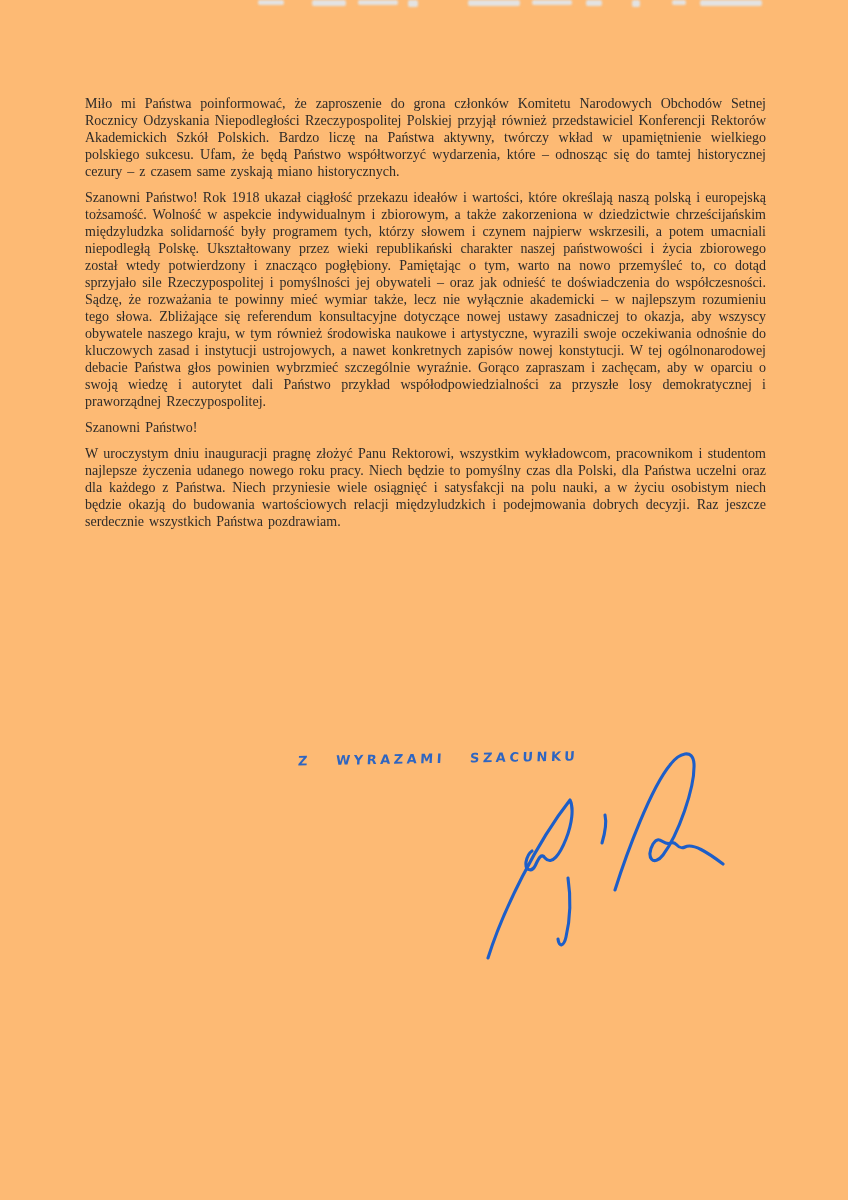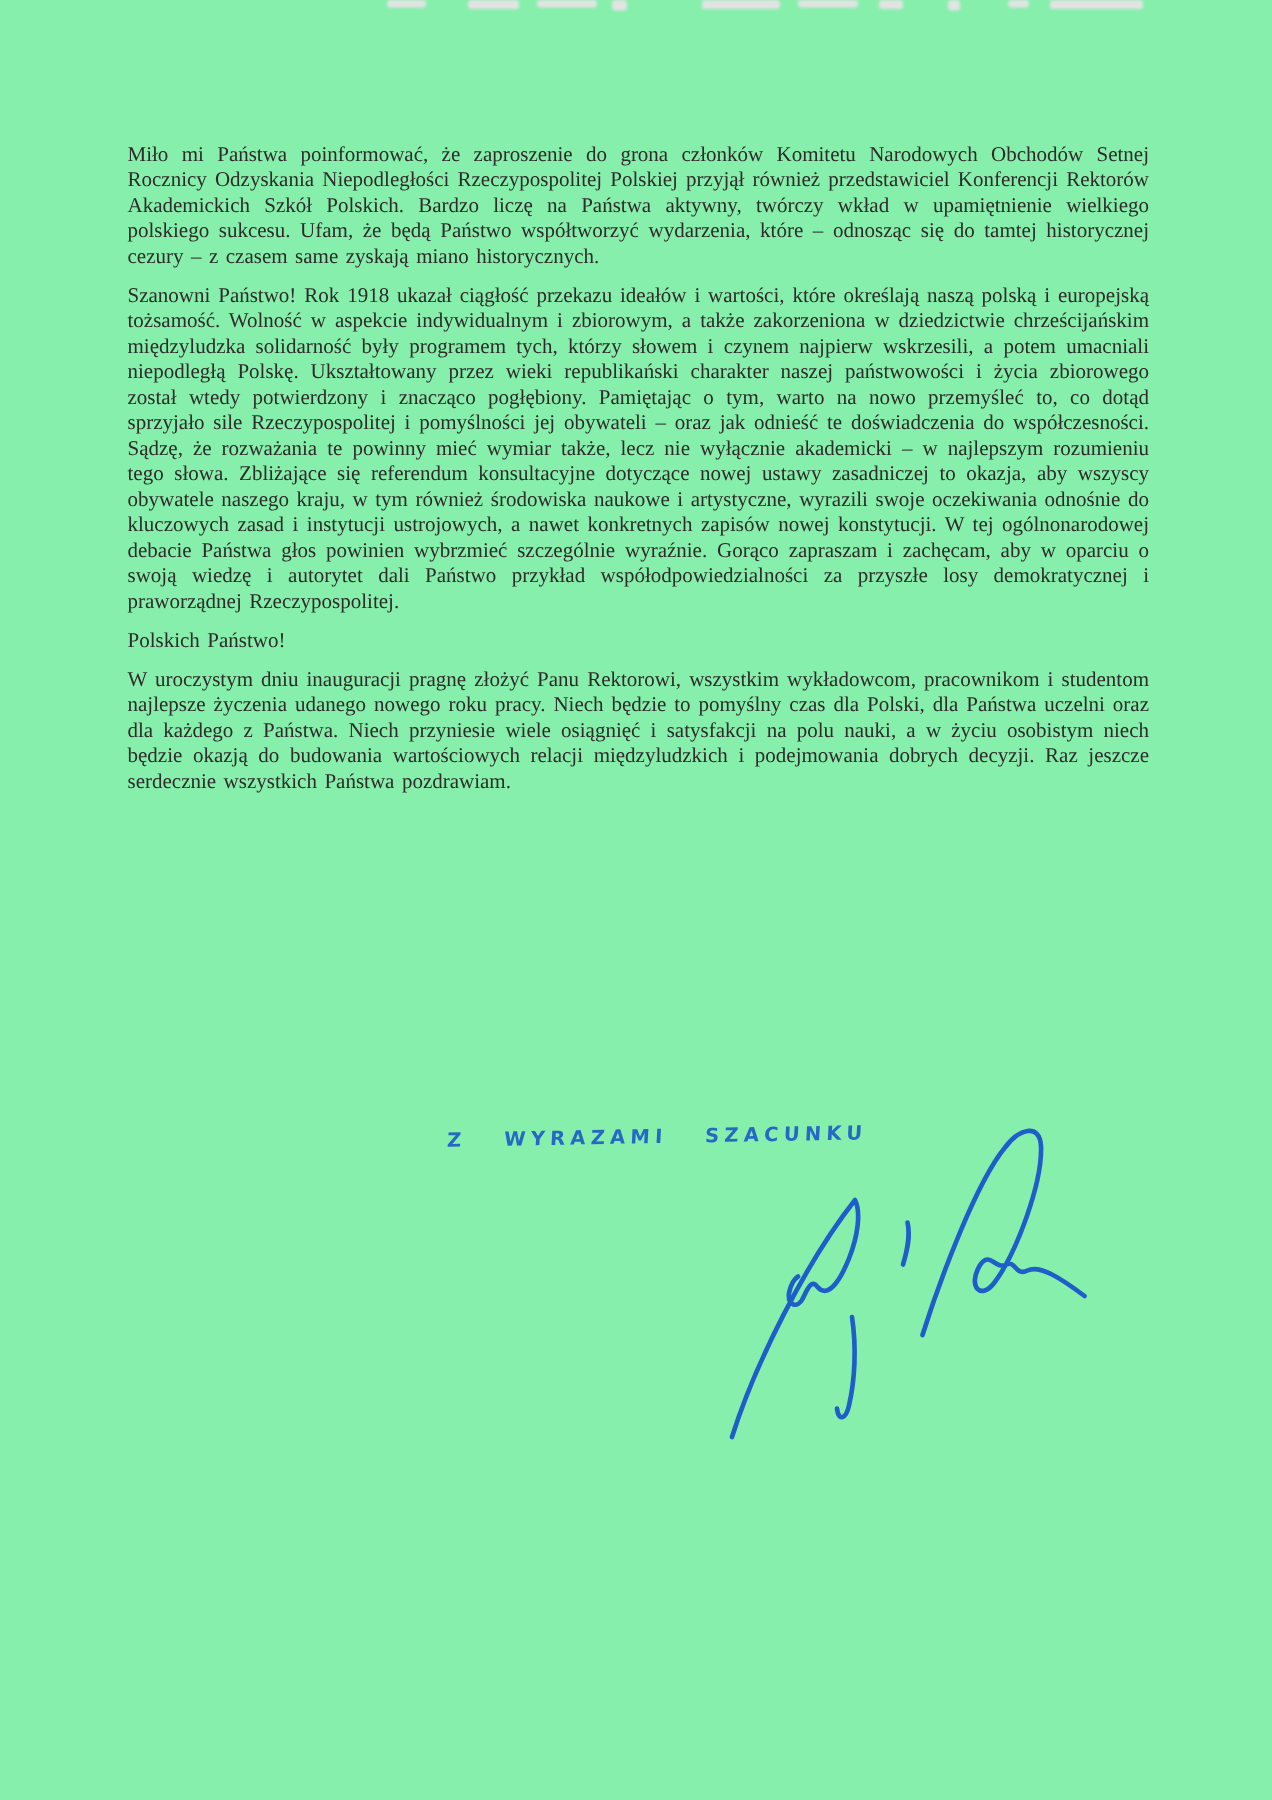--- a/index.html
+++ b/index.html
@@ -4,21 +4,21 @@
 <style>
   html, body {
     margin: 0;
     padding: 0;
     background: #ffffff;
   }
   .page {
     position: relative;
     width: 848px;
     height: 1200px;
-    background: #86efac;
+    background: #fdba74;
     overflow: hidden;
     font-family: "Liberation Serif", serif;
   }
 
   
   .scan-artifacts { position: absolute; top: 0; left: 0; width: 848px; height: 8px; }
   .scan-artifacts .mark {
     position: absolute;
     top: 0;
     height: 5px;
@@ -101,21 +101,21 @@
     <div class="mark m6"></div>
     <div class="mark m7"></div>
     <div class="mark m8"></div>
     <div class="mark m9"></div>
     <div class="mark m10"></div>
   </div>
 
   <div class="letter-body">
     <p>Miło mi Państwa poinformować, że zaproszenie do grona członków Komitetu Narodowych Obchodów Setnej Rocznicy Odzyskania Niepodległości Rzeczypospolitej Polskiej przyjął również przedstawiciel Konferencji Rektorów Akademickich Szkół Polskich. Bardzo liczę na Państwa aktywny, twórczy wkład w upamiętnienie wielkiego polskiego sukcesu. Ufam, że będą Państwo współtworzyć wydarzenia, które – odnosząc się do tamtej historycznej cezury – z czasem same zyskają miano historycznych.</p>
     <p>Szanowni Państwo! Rok 1918 ukazał ciągłość przekazu ideałów i wartości, które określają naszą polską i europejską tożsamość. Wolność w aspekcie indywidualnym i zbiorowym, a także zakorzeniona w dziedzictwie chrześcijańskim międzyludzka solidarność były programem tych, którzy słowem i czynem najpierw wskrzesili, a potem umacniali niepodległą Polskę. Ukształtowany przez wieki republikański charakter naszej państwowości i życia zbiorowego został wtedy potwierdzony i znacząco pogłębiony. Pamiętając o tym, warto na nowo przemyśleć to, co dotąd sprzyjało sile Rzeczypospolitej i pomyślności jej obywateli – oraz jak odnieść te doświadczenia do współczesności. Sądzę, że rozważania te powinny mieć wymiar także, lecz nie wyłącznie akademicki – w najlepszym rozumieniu tego słowa. Zbliżające się referendum konsultacyjne dotyczące nowej ustawy zasadniczej to okazja, aby wszyscy obywatele naszego kraju, w tym również środowiska naukowe i artystyczne, wyrazili swoje oczekiwania odnośnie do kluczowych zasad i instytucji ustrojowych, a nawet konkretnych zapisów nowej konstytucji. W tej ogólnonarodowej debacie Państwa głos powinien wybrzmieć szczególnie wyraźnie. Gorąco zapraszam i zachęcam, aby w oparciu o swoją wiedzę i autorytet dali Państwo przykład współodpowiedzialności za przyszłe losy demokratycznej i praworządnej Rzeczypospolitej.</p>
-    <p>Polskich Państwo!</p>
+    <p>Szanowni Państwo!</p>
     <p>W uroczystym dniu inauguracji pragnę złożyć Panu Rektorowi, wszystkim wykładowcom, pracownikom i studentom najlepsze życzenia udanego nowego roku pracy. Niech będzie to pomyślny czas dla Polski, dla Państwa uczelni oraz dla każdego z Państwa. Niech przyniesie wiele osiągnięć i satysfakcji na polu nauki, a w życiu osobistym niech będzie okazją do budowania wartościowych relacji międzyludzkich i podejmowania dobrych decyzji. Raz jeszcze serdecznie wszystkich Państwa pozdrawiam.</p>
   </div>
 
   <div class="handwritten-note">Z wyrazami szacunku</div>
 
   <svg class="signature-svg" viewBox="0 0 290 230" xmlns="http://www.w3.org/2000/svg" aria-hidden="true">
 
     <path d="M33,218 C48,170 82,102 115,60 C119,68 117,84 111,99 C105,114 97,126 90,118 C86,112 83,120 80,126 C77,132 70,131 71,122 C72,117 74,113 77,111"></path>
 
     <path d="M113,138 C116,158 115,180 111,197 C109,206 104,208 103,199"></path>

